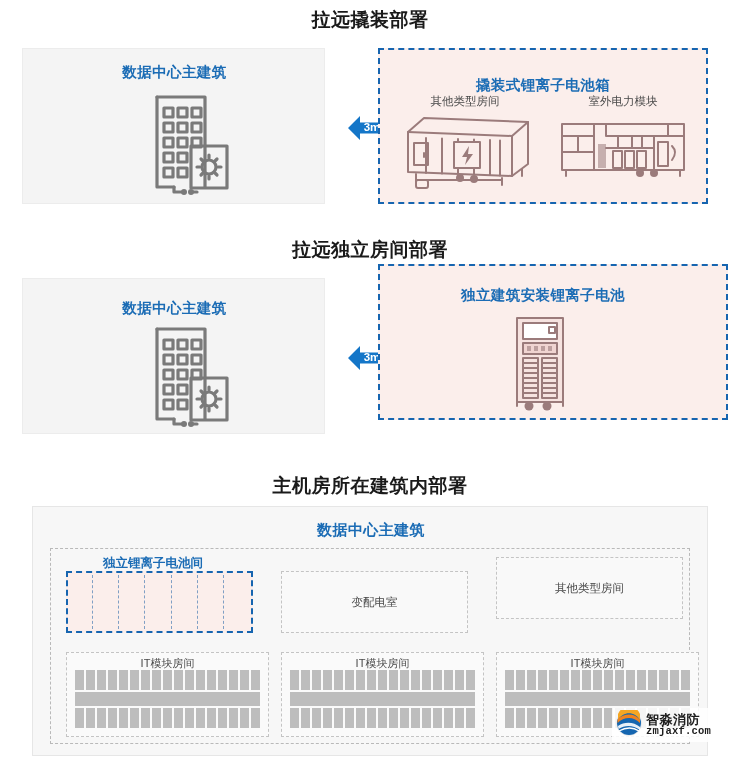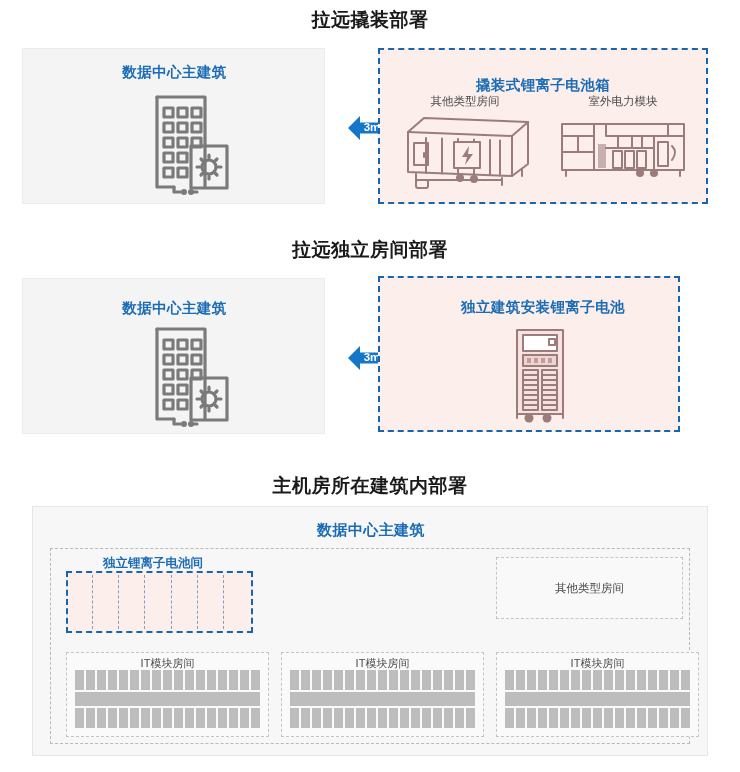--- a/index.html
+++ b/index.html
@@ -274,21 +274,21 @@
     </div>
   </div>
 
   <div class="arrow-wrap" style="left:326px;top:340px;width:48px;height:36px;">
     <svg width="48" height="30" viewBox="0 0 48 30">
       <path d="M0 15 L12 3 L12 9.5 L36 9.5 L36 3 L48 15 L36 27 L36 20.5 L12 20.5 L12 27 Z" fill="#1476c8"></path>
     </svg>
     <span class="arrow-text">3m</span>
   </div>
 
-  <div class="panel panel-pink" style="left:378px;top:276px;width:302px;height:156px;">
+  <div class="panel panel-pink" style="left:378px;top:264px;width:350px;height:156px;">
     <div class="panel-head" style="position:absolute;left:0;top:20px;width:326px;">独立建筑安装锂离子电池</div>
     <div class="icon-box" style="left:127px;top:50px;">
       <svg width="66" height="96" viewBox="0 0 66 96" fill="none" stroke="#9b7b7b" stroke-width="2" stroke-linecap="round" stroke-linejoin="round">
         <rect x="10" y="2" width="46" height="84" fill="#f6e3e0"></rect>
         <rect x="16" y="7" width="34" height="16" fill="#ffffff"></rect>
         <rect x="42" y="11" width="6" height="6"></rect>
         <rect x="16" y="27" width="34" height="11" fill="#f0d4d1"></rect>
         <path d="M20 30 h4 v5 h-4 z M27 30 h4 v5 h-4 z M34 30 h4 v5 h-4 z M41 30 h4 v5 h-4 z" fill="#9b7b7b" stroke="none" opacity=".6"></path>
         <rect x="16" y="42" width="15" height="40" fill="#f6e3e0"></rect>
         <rect x="35" y="42" width="15" height="40" fill="#f6e3e0"></rect>
@@ -314,20 +314,23 @@
   <div class="batt-room" style="left:66px;top:571px;width:187px;height:62px;">
     <div class="cell"></div>
     <div class="cell"></div>
     <div class="cell"></div>
     <div class="cell"></div>
     <div class="cell"></div>
     <div class="cell"></div>
     <div class="cell"></div>
   </div>
 
+  <div class="room" style="left:281px;top:571px;width:187px;height:62px;">
+    <span class="room-label">变配电室</span>
+  </div>
 
   <div class="room" style="left:496px;top:557px;width:187px;height:62px;">
     <span class="room-label">其他类型房间</span>
   </div>
 
   <div class="it-room" style="left:66px;top:652px;width:203px;height:85px;">
     <div class="it-room-title">IT模块房间</div>
     <div class="rack-row">
       <i class="rack"></i>
         <i class="rack"></i>
@@ -448,14 +451,31 @@
         <i class="rack"></i>
         <i class="rack"></i>
       <i class="rack"></i>
         <i class="rack"></i>
         <i class="rack"></i>
         <i class="rack"></i>
         <i class="rack"></i>
     </div>
   </div>
 
+  <div class="watermark" style="left:612px;top:708px;">
+    <span>
+      <svg width="26" height="26" viewBox="0 0 26 26">
+        <circle cx="13" cy="13" r="12.5" fill="#ffffff"></circle>
+        <path d="M13 .5 A12.5 12.5 0 0 1 25.5 13 A12.5 12.5 0 0 1 13 25.5 A12.5 12.5 0 0 1 .5 13 A12.5 12.5 0 0 1 13 .5 Z" fill="none" stroke="#e8e8e8"></path>
+        <path d="M1 13 A12 12 0 0 1 25 13 L25 13 A12 12 0 0 1 1 13 Z" fill="#1566b0"></path>
+        <path d="M2 10 C7 1 19 1 24 10 L24 4 A12 12 0 0 0 2 4 Z" fill="#f5a623"></path>
+        <path d="M1.5 9.5 C8 2.5 18.5 3 24 9.5 L24 13 C17 6 8 7 1.5 13 Z" fill="#f0821e"></path>
+        <path d="M2 16 C9 11 18 12 24 17 L24 20 C17 15 9 15 2.5 19 Z" fill="#ffffff" opacity=".9"></path>
+        <path d="M3 21 C10 17 17 17 23 21" fill="none" stroke="#ffffff" stroke-width="1.4"></path>
+      </svg>
+    </span>
+    <span class="wm-text">
+      <span class="wm-cn" style="display:block;">智淼消防</span>
+      <span class="wm-en" style="display:block;">zmjaxf.com</span>
+    </span>
+  </div>
 
 </div>
 
 </body></html>

